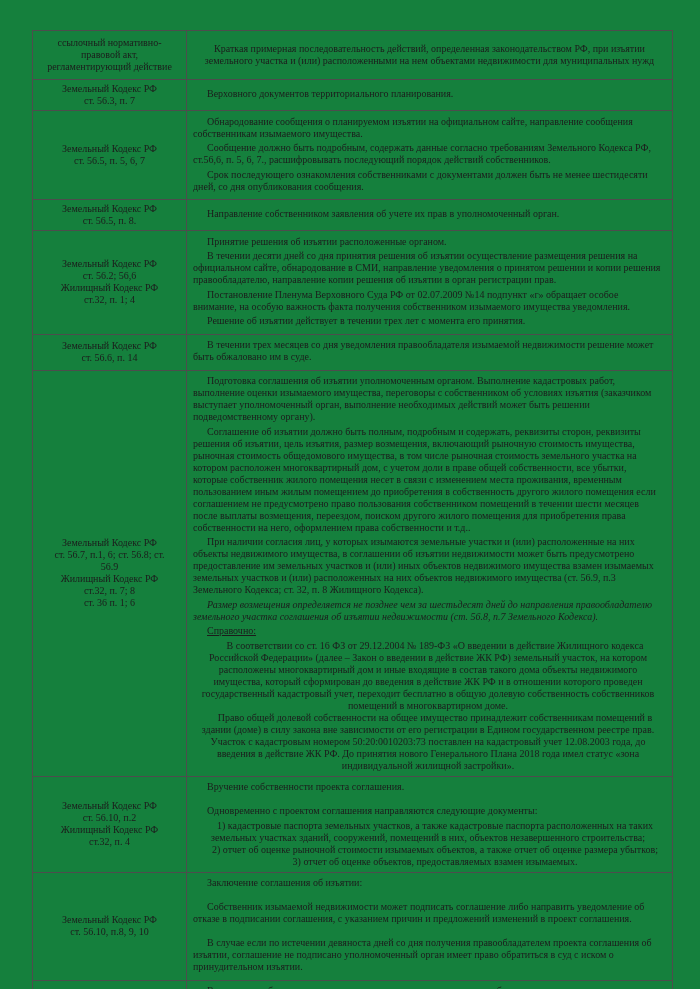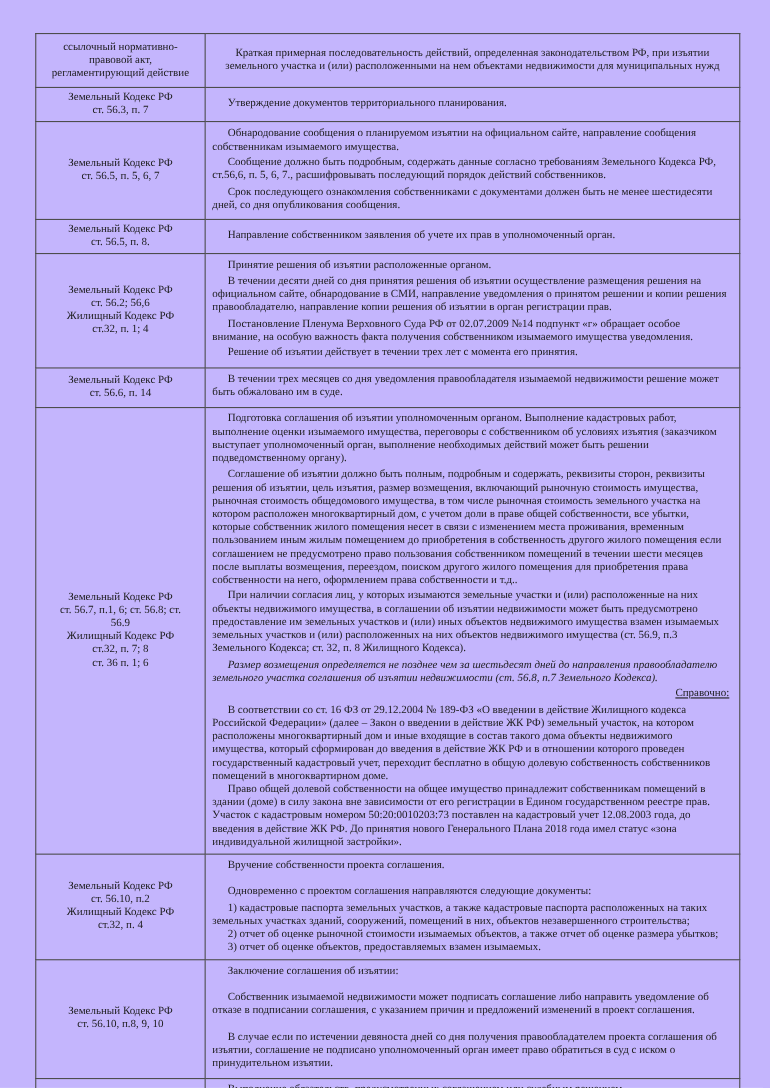--- a/index.html
+++ b/index.html
@@ -11,21 +11,21 @@
     width: 700px;
     height: 989px;
     overflow: hidden;
     font-family: "Liberation Serif", serif;
     color: #1c1c1c;
   }
   .page {
     width: 700px;
     height: 989px;
     position: relative;
-    background: #c4b5fd;
+    background: #15803d;
   }
   table.doc {
     position: absolute;
     left: 32px;
     top: 30px;
     width: 640px;
     border-collapse: collapse;
     table-layout: fixed;
   }
   table.doc td, table.doc th {
@@ -48,23 +48,23 @@
   .act-line { margin: 0; }
   td.seq {
     padding: 2px 9px 4px 6px;
   }
   td.seq p.para {
     margin: 2.5px 0;
     text-indent: 14px;
     text-align: left;
   }
   td.seq p.para.gap { margin-top: 12px; }
-  td.seq p.para.tight { margin: 0; }
+  td.seq p.para.tight { margin: 0; text-align: center; }
   td.seq p.para.italic { font-style: italic; }
-  td.seq p.para.underline { text-decoration: underline; text-align: right; }
+  td.seq p.para.underline { text-decoration: underline; }
 </style>
 </head>
 <body>
 
 <div class="page">
   <table class="doc">
     <colgroup>
       <col class="c-act">
       <col class="c-seq">
     </colgroup>
@@ -74,21 +74,21 @@
         <th class="head-seq">Краткая примерная последовательность действий, определенная законодательством РФ, при изъятии земельного участка и (или) расположенными на нем объектами недвижимости для муниципальных нужд</th>
       </tr>
     </thead>
     <tbody>
   <tr>
     <td class="act">
             <div class="act-line">Земельный Кодекс РФ</div>
             <div class="act-line">ст. 56.3, п. 7</div>
           </td>
     <td class="seq">
-            <p class="para">Утверждение документов территориального планирования.</p>
+            <p class="para">Верховного документов территориального планирования.</p>
           </td>
   </tr>
 
   <tr>
     <td class="act">
             <div class="act-line">Земельный Кодекс РФ</div>
             <div class="act-line">ст. 56.5, п. 5, 6, 7</div>
           </td>
     <td class="seq">
             <p class="para">Обнародование сообщения о планируемом изъятии на официальном сайте, направление сообщения собственникам изымаемого имущества.</p>

